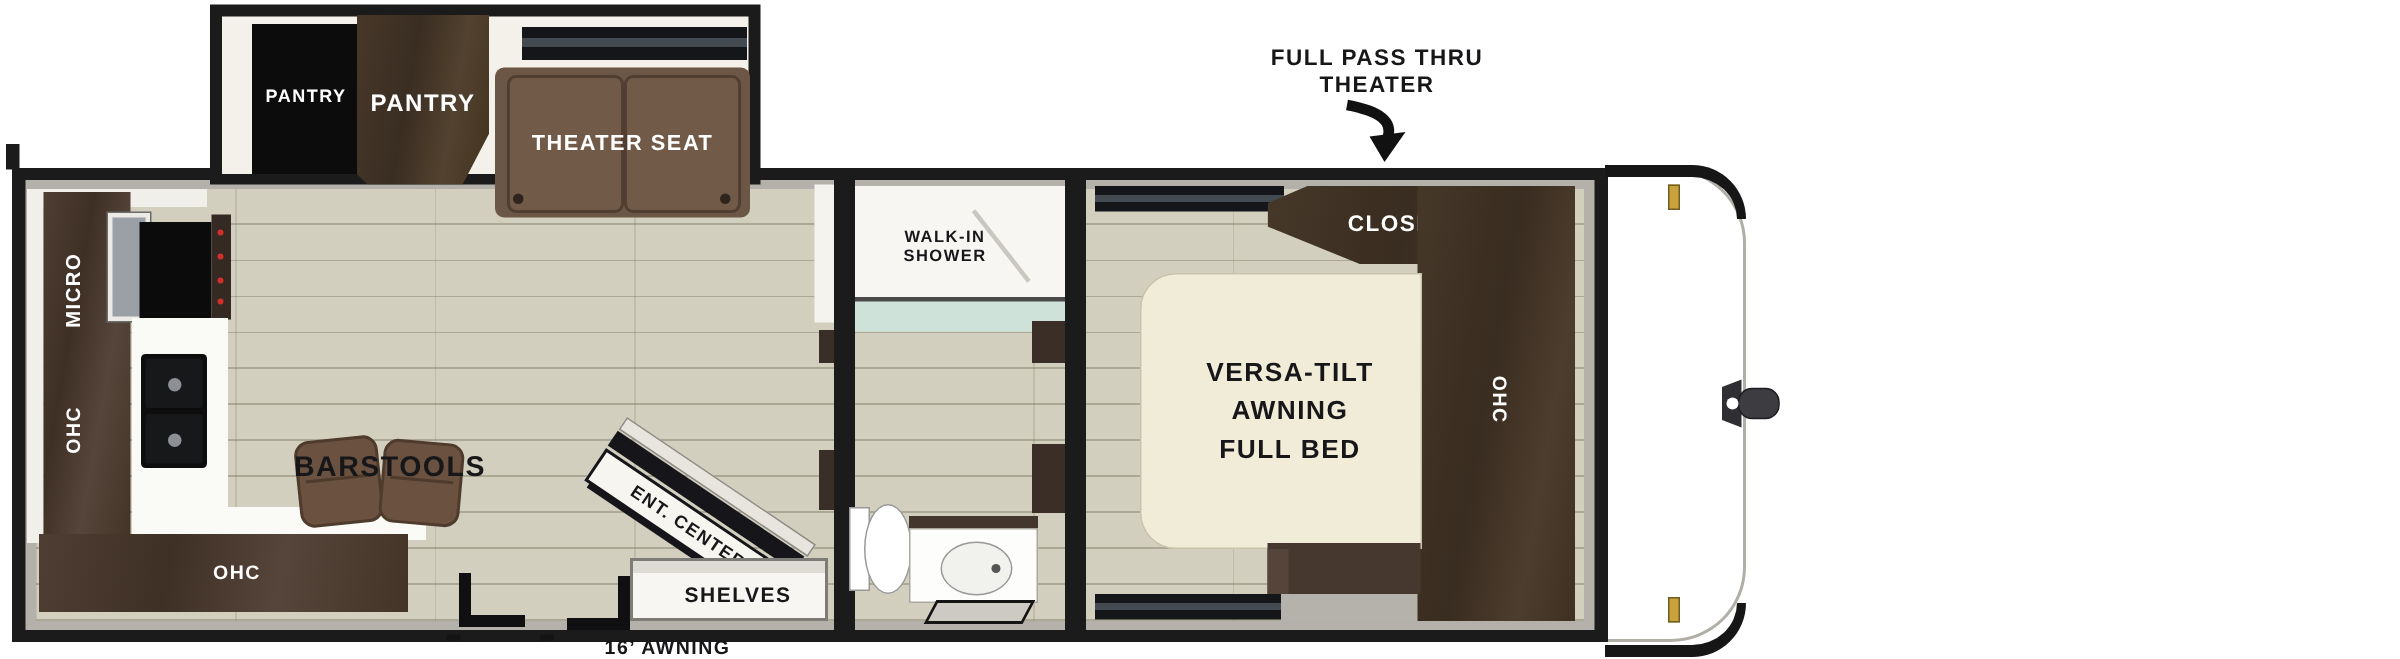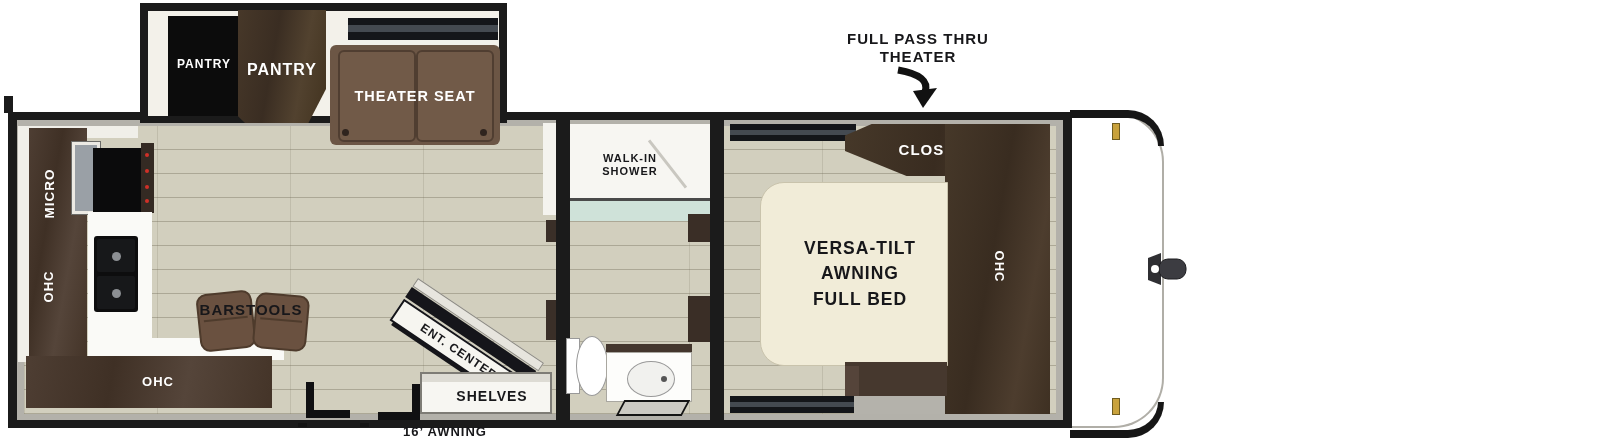--- a/index.html
+++ b/index.html
@@ -91,21 +91,21 @@
   </div>
   <div class="abs" style="left:88px;top:338px;width:196px;height:22px;background:#fafaf7;"></div>
   <div class="abs wood" style="left:26px;top:356px;width:246px;height:52px;"></div>
   <div class="lbl" style="left:118px;top:374px;width:80px;font-size:13px;">OHC</div>
   <div class="abs" style="left:198px;top:292px;width:52px;height:54px;background:#6a5140;border:2px solid #4e3b2c;border-radius:10px;transform:rotate(-6deg);">
     <div class="abs" style="left:4px;top:24px;width:44px;height:2px;background:#4e3b2c;"></div>
   </div>
   <div class="abs" style="left:254px;top:294px;width:50px;height:52px;background:#6a5140;border:2px solid #4e3b2c;border-radius:10px;transform:rotate(5deg);">
     <div class="abs" style="left:4px;top:23px;width:42px;height:2px;background:#4e3b2c;"></div>
   </div>
-  <div class="lbl dk" style="left:196px;top:301px;width:110px;font-size:15px;">BARSTOOLS</div>
+  <div class="lbl dk" style="left:196px;top:301px;width:110px;font-size:19px;">BARSTOOLS</div>
 
   <div class="abs" style="left:543px;top:123px;width:17px;height:92px;background:#f4f3ee;border-right:3px solid #b7b5ae;"></div>
   <div class="abs" style="left:546px;top:220px;width:10px;height:22px;background:#3a2f28;"></div>
   <div class="abs" style="left:546px;top:300px;width:10px;height:40px;background:#3a2f28;"></div>
 
   <div class="abs" style="left:418px;top:278px;width:150px;height:54px;transform:rotate(34deg);transform-origin:top left;">
     <div class="abs" style="left:0;top:0;width:150px;height:8px;background:#e7e5de;border:1px solid #8d8b84;"></div>
     <div class="abs" style="left:0;top:11px;width:150px;height:12px;background:#15151a;"></div>
     <div class="abs" style="left:0;top:25px;width:146px;height:22px;background:#f6f5f0;border:2px solid #15151a;text-align:center;">
       <span class="dk" style="font-weight:800;font-size:12px;letter-spacing:1px;line-height:22px;">ENT. CENTER</span>

